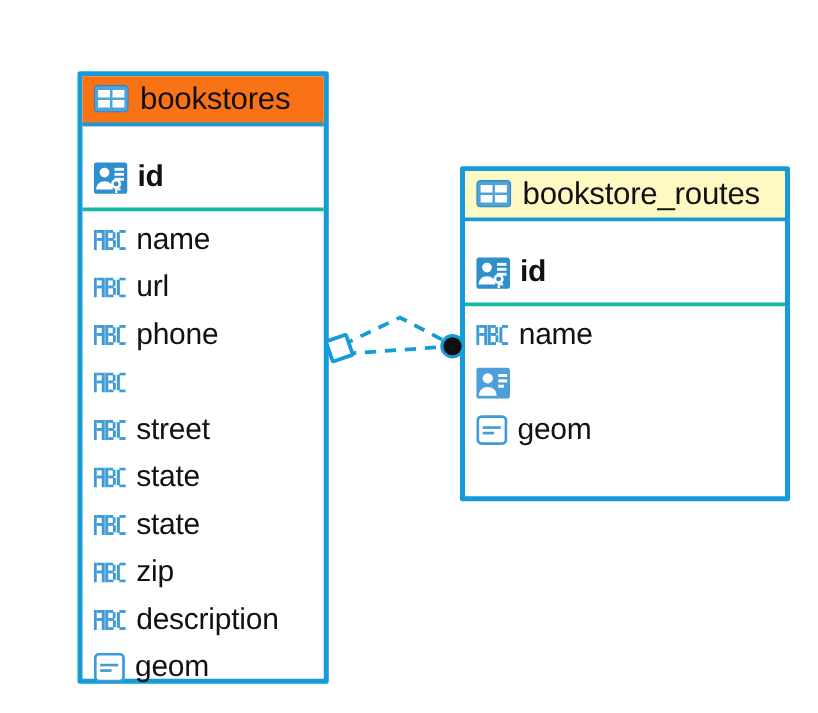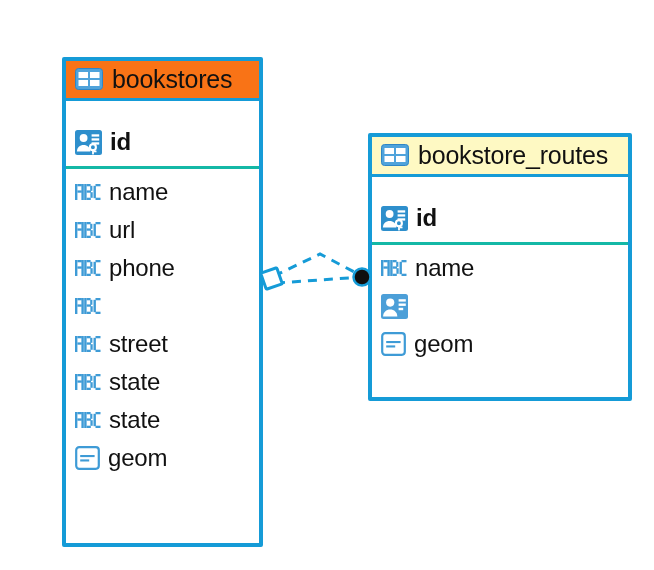--- a/index.html
+++ b/index.html
@@ -292,21 +292,65 @@
                 <rect x="11.6" y="13.7" width="4.2" height="2.3"></rect>
               <rect x="18.5" y="1.8" width="2.4" height="12.4"></rect>
                 <rect x="20.5" y="0" width="5.0" height="2.3"></rect>
               <rect x="20.5" y="13.7" width="5.0" height="2.3"></rect>
             </g>
           </svg>
         </span>
         <span class="field-label">state</span>
       </div>
 
-
+      <div class="field-row">
+        <span class="icon icon-abc">
+          <svg viewBox="0 0 26 16" width="26" height="16" xmlns="http://www.w3.org/2000/svg">
+            <g fill="#3E9BD6">
+              <rect x="0" y="0" width="2.4" height="16"></rect>
+                <rect x="2.4" y="0" width="4.4" height="2.3"></rect>
+              <rect x="6.4" y="0" width="2.4" height="16"></rect>
+                <rect x="2.4" y="6.4" width="4.4" height="2.3"></rect>
+              <rect x="9.2" y="0" width="2.4" height="16"></rect>
+                <rect x="11.6" y="0" width="4.0" height="2.3"></rect>
+              <rect x="15.2" y="1.8" width="2.2" height="5.0"></rect>
+                <rect x="11.6" y="6.4" width="4.4" height="2.3"></rect>
+              <rect x="15.4" y="8.2" width="2.3" height="5.6"></rect>
+                <rect x="11.6" y="13.7" width="4.2" height="2.3"></rect>
+              <rect x="18.5" y="1.8" width="2.4" height="12.4"></rect>
+                <rect x="20.5" y="0" width="5.0" height="2.3"></rect>
+              <rect x="20.5" y="13.7" width="5.0" height="2.3"></rect>
+            </g>
+          </svg>
+        </span>
+        <span class="field-label">zip</span>
+      </div>
+
+      <div class="field-row">
+        <span class="icon icon-abc">
+          <svg viewBox="0 0 26 16" width="26" height="16" xmlns="http://www.w3.org/2000/svg">
+            <g fill="#3E9BD6">
+              <rect x="0" y="0" width="2.4" height="16"></rect>
+                <rect x="2.4" y="0" width="4.4" height="2.3"></rect>
+              <rect x="6.4" y="0" width="2.4" height="16"></rect>
+                <rect x="2.4" y="6.4" width="4.4" height="2.3"></rect>
+              <rect x="9.2" y="0" width="2.4" height="16"></rect>
+                <rect x="11.6" y="0" width="4.0" height="2.3"></rect>
+              <rect x="15.2" y="1.8" width="2.2" height="5.0"></rect>
+                <rect x="11.6" y="6.4" width="4.4" height="2.3"></rect>
+              <rect x="15.4" y="8.2" width="2.3" height="5.6"></rect>
+                <rect x="11.6" y="13.7" width="4.2" height="2.3"></rect>
+              <rect x="18.5" y="1.8" width="2.4" height="12.4"></rect>
+                <rect x="20.5" y="0" width="5.0" height="2.3"></rect>
+              <rect x="20.5" y="13.7" width="5.0" height="2.3"></rect>
+            </g>
+          </svg>
+        </span>
+        <span class="field-label">description</span>
+      </div>
 
       <div class="field-row">
         <span class="icon icon-geom">
           <svg viewBox="0 0 25 24" width="25" height="24" xmlns="http://www.w3.org/2000/svg">
             <rect x="1.2" y="1.2" width="22.6" height="21.6" rx="3" ry="3" fill="#FFFFFF" stroke="#3E9BD6" stroke-width="2.2"></rect>
             <rect x="5.2" y="9.0" width="14.4" height="2.1" fill="#3E9BD6"></rect>
             <rect x="5.2" y="13.4" width="9.0" height="2.1" fill="#3E9BD6"></rect>
           </svg>
         </span>
         <span class="field-label">geom</span>

